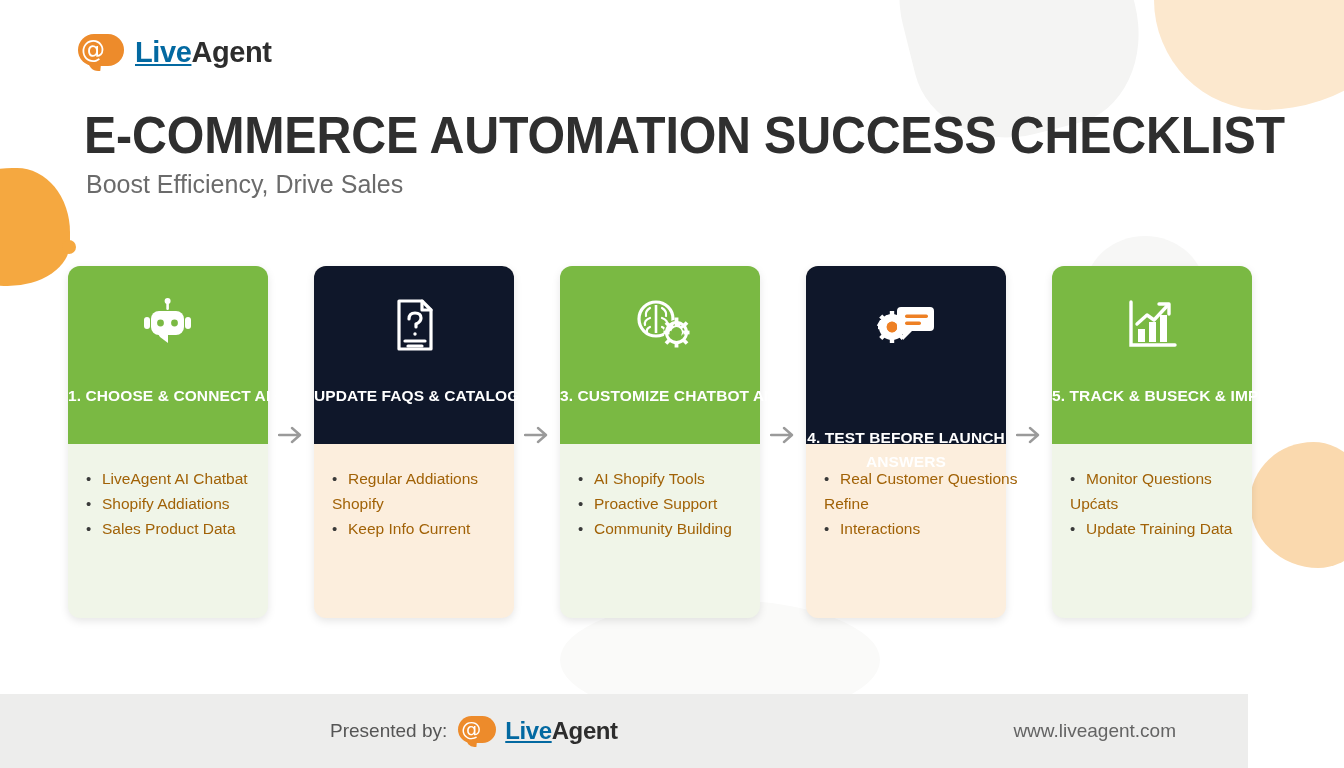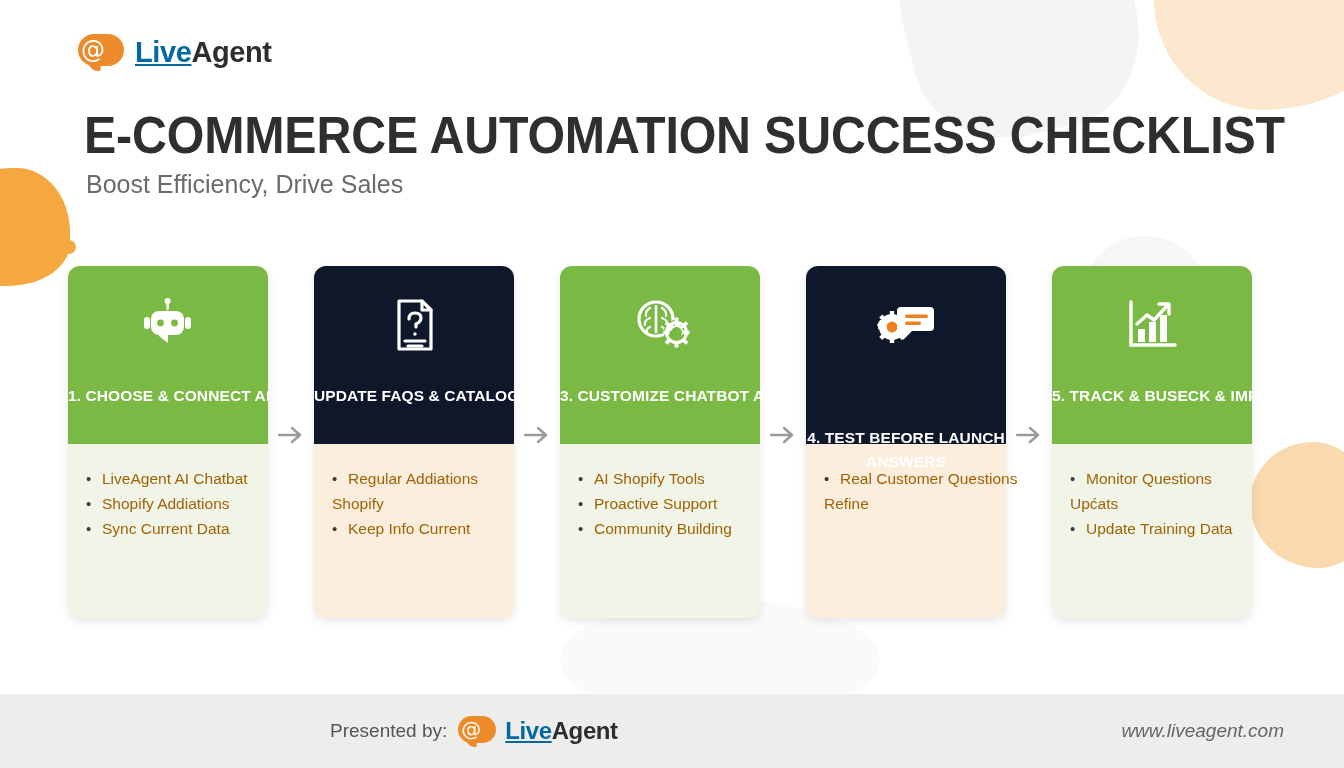--- a/index.html
+++ b/index.html
@@ -227,21 +227,21 @@
   }
   .arrow-inner {
     margin-top: -10px;
     color: #9A9A9A;
   }
 
   
   .footer {
     position: absolute;
     left: 0; bottom: 0;
-    width: 1344px; height: 74px;
+    width: 1248px; height: 74px;
     background: #EDEDEC;
     display: flex;
     align-items: center;
   }
   .footer-presented {
     position: absolute;
     left: 330px;
     display: flex; align-items: center; gap: 11px;
   }
   .presented-label {
@@ -250,24 +250,23 @@
   }
   .footer-logo { display: flex; align-items: center; gap: 7px; }
   .footer-logo .logo-mark { width: 40px; height: 32px; }
   .footer-logo .logo-bubble { width: 38px; height: 27px; border-radius: 14px; }
   .footer-logo .logo-tail { left: 8px; top: 20px; width: 11px; height: 12px; border-radius: 0 0 0 9px; }
   .footer-logo .logo-at { left: 2px; top: 3px; width: 22px; height: 22px; font-size: 20px; line-height: 22px; }
   .footer-logo .logo-word { font-size: 24px; }
 
   .footer-url {
     position: absolute;
-    right: 60px;
+    right: 72px;
     font-size: 19px;
     color: #646464;
-    font-style: italic;
   }
 </style>
 </head>
 <body>
 
 <div id="slide">
 
   <div class="bg-layer">
     <div class="blob-topright-peach"></div>
     <div class="blob-top-grey"></div>
@@ -310,21 +309,21 @@
         </div>
         <div class="card-title">
           <span class="line1">1. CHOOSE &amp; CONNECT</span>
           <span class="line2">AI CHATBOT</span>
         </div>
       </div>
       <div class="card-body">
         <ul class="bullets">
           <li>LiveAgent AI Chatbat</li>
           <li>Shopify Addiations</li>
-          <li>Sync Current Data</li>
+          <li>Sales Product Data</li>
         </ul>
       </div>
     </div>
 
     <div class="arrow">
       <span class="arrow-inner">
         <svg width="26" height="18" viewBox="0 0 26 18">
             <path d="M1 9 H21 M14 2 L22 9 L14 16" stroke="#9A9A9A" stroke-width="2.4" fill="none" stroke-linecap="round" stroke-linejoin="round"></path>
           </svg>
       </span>
@@ -438,20 +437,21 @@
           </svg>
         </div>
         <div class="card-title overflow">
           <span class="line1">4. TEST BEFORE LAUNCH</span>
           <span class="line2">ANSWERS</span>
         </div>
       </div>
       <div class="card-body">
         <ul class="bullets">
           <li><span>Real Customer Questions</span><span class="wrap">Refine</span></li>
+          <li>Interactions</li>
         </ul>
       </div>
     </div>
 
     <div class="arrow">
       <span class="arrow-inner">
         <svg width="26" height="18" viewBox="0 0 26 18">
             <path d="M1 9 H21 M14 2 L22 9 L14 16" stroke="#9A9A9A" stroke-width="2.4" fill="none" stroke-linecap="round" stroke-linejoin="round"></path>
           </svg>
       </span>

